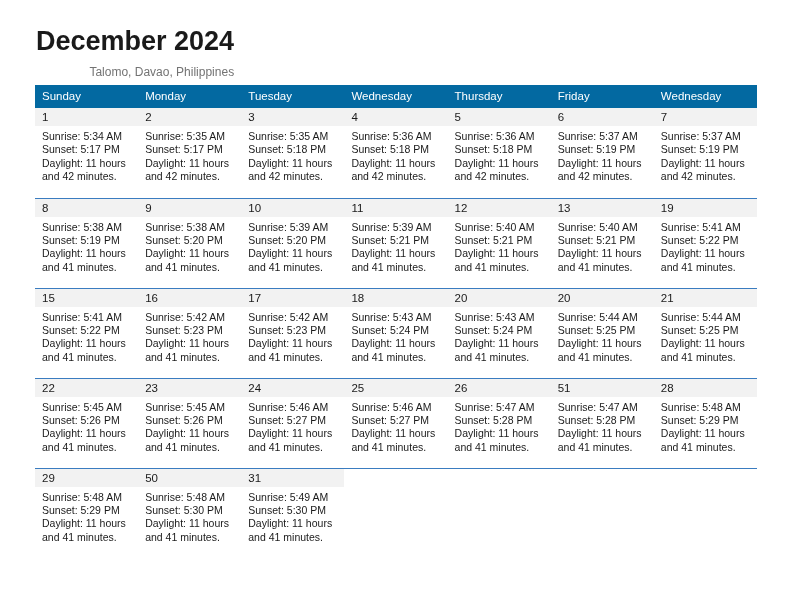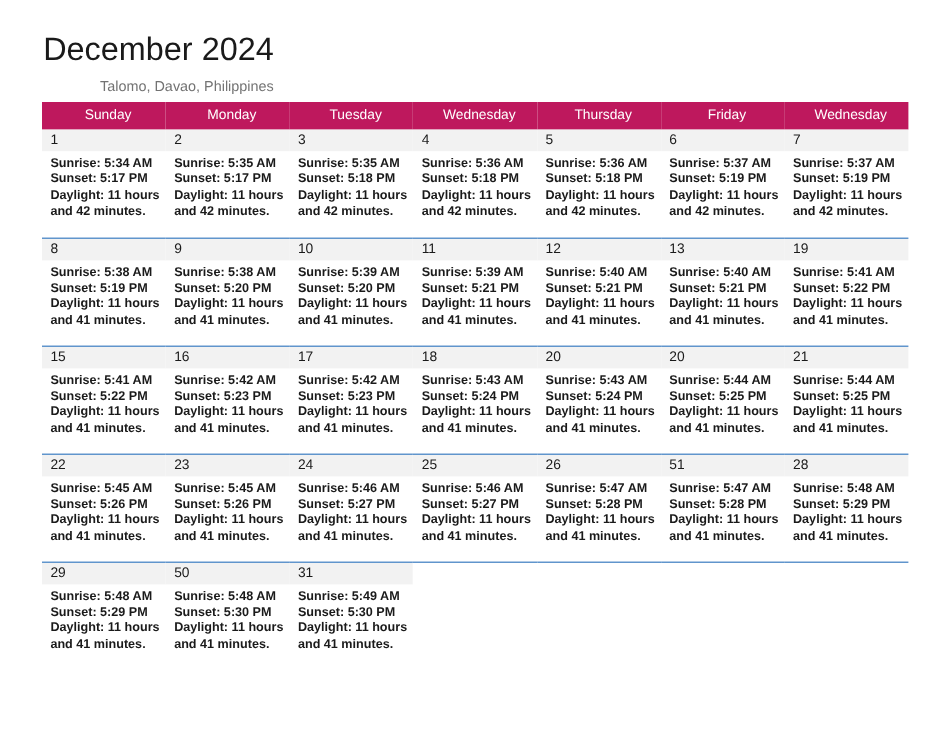--- a/index.html
+++ b/index.html
@@ -57,44 +57,44 @@
     border-left: 32px solid #1c79c0;
     border-bottom: 18px solid transparent;
   }
   .title-block {
     text-align: right;
     padding-top: 0px;
   }
   .cal-title {
     font-size: 27px;
     color: #1a1a1a;
-    font-weight: normal;
+    font-weight: bold;
     line-height: 1.15;
     letter-spacing: 0px;
   }
   .cal-subtitle {
     font-size: 12px;
     color: #737373;
     margin-top: 8px;
     line-height: 1.2;
   }
 
   
   .calendar {
     margin: 7px 35px 0 35px;
     width: 722px;
     border-collapse: collapse;
     table-layout: fixed;
   }
   .calendar th {
-    background: #be185d;
+    background: #0369a1;
     color: #ffffff;
     font-size: 11.5px;
     font-weight: normal;
-    text-align: center;
+    text-align: left;
     padding: 5px 0 6px 7px;
     border: none;
   }
   .calendar td {
     vertical-align: top;
     padding: 0;
     border: none;
     border-top: 1px solid #3a7cc0;
     height: 90px;
   }
@@ -110,21 +110,20 @@
     line-height: 12px;
   }
   .daynum.empty {
     background: #ffffff;
   }
   .details {
     padding: 4px 6px 0 7px;
     font-size: 10.5px;
     color: #1a1a1a;
     line-height: 13.4px;
-    font-weight: bold;
   }
   .details div { white-space: nowrap; }
 </style>
 </head>
 <body>
 
 <div class="page">
 
   <div class="header">
 

